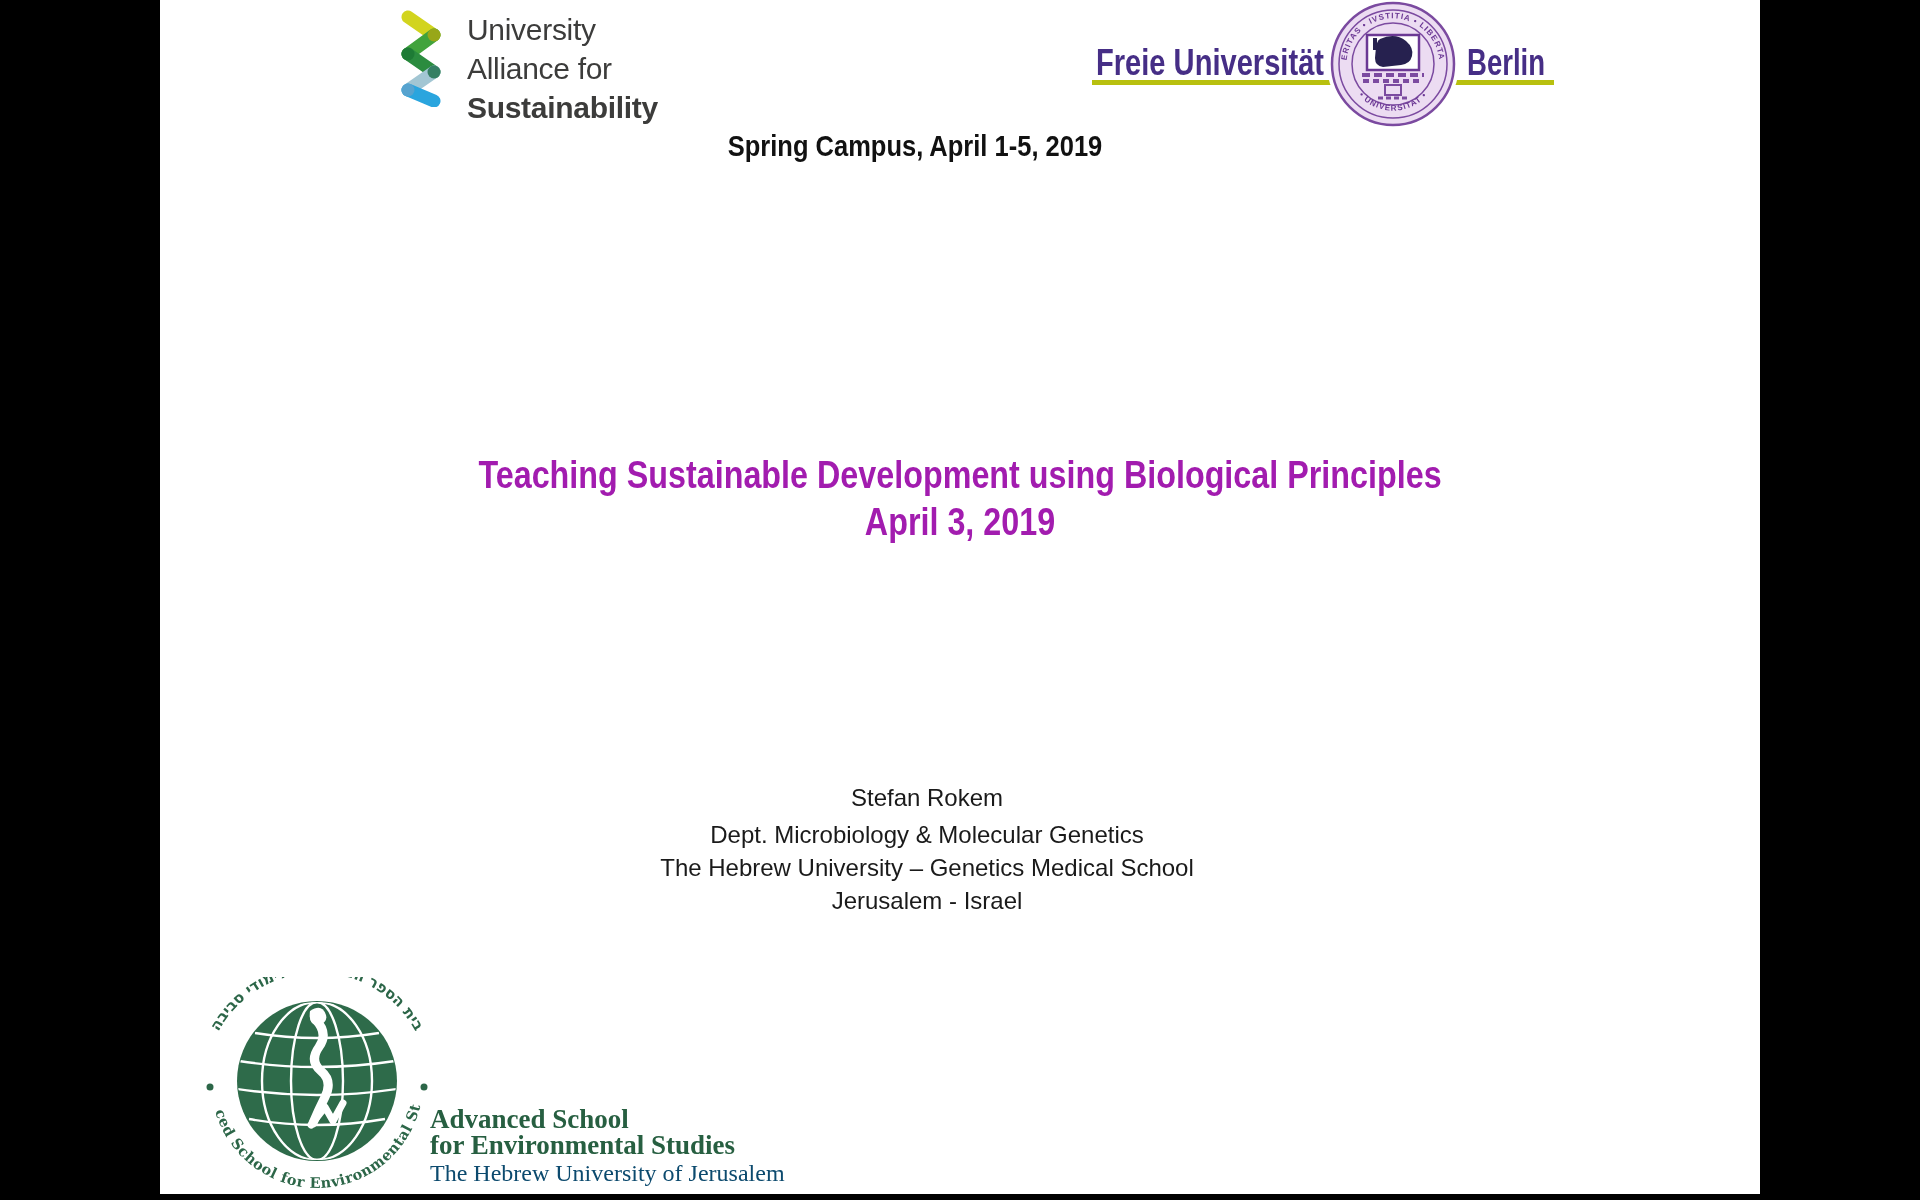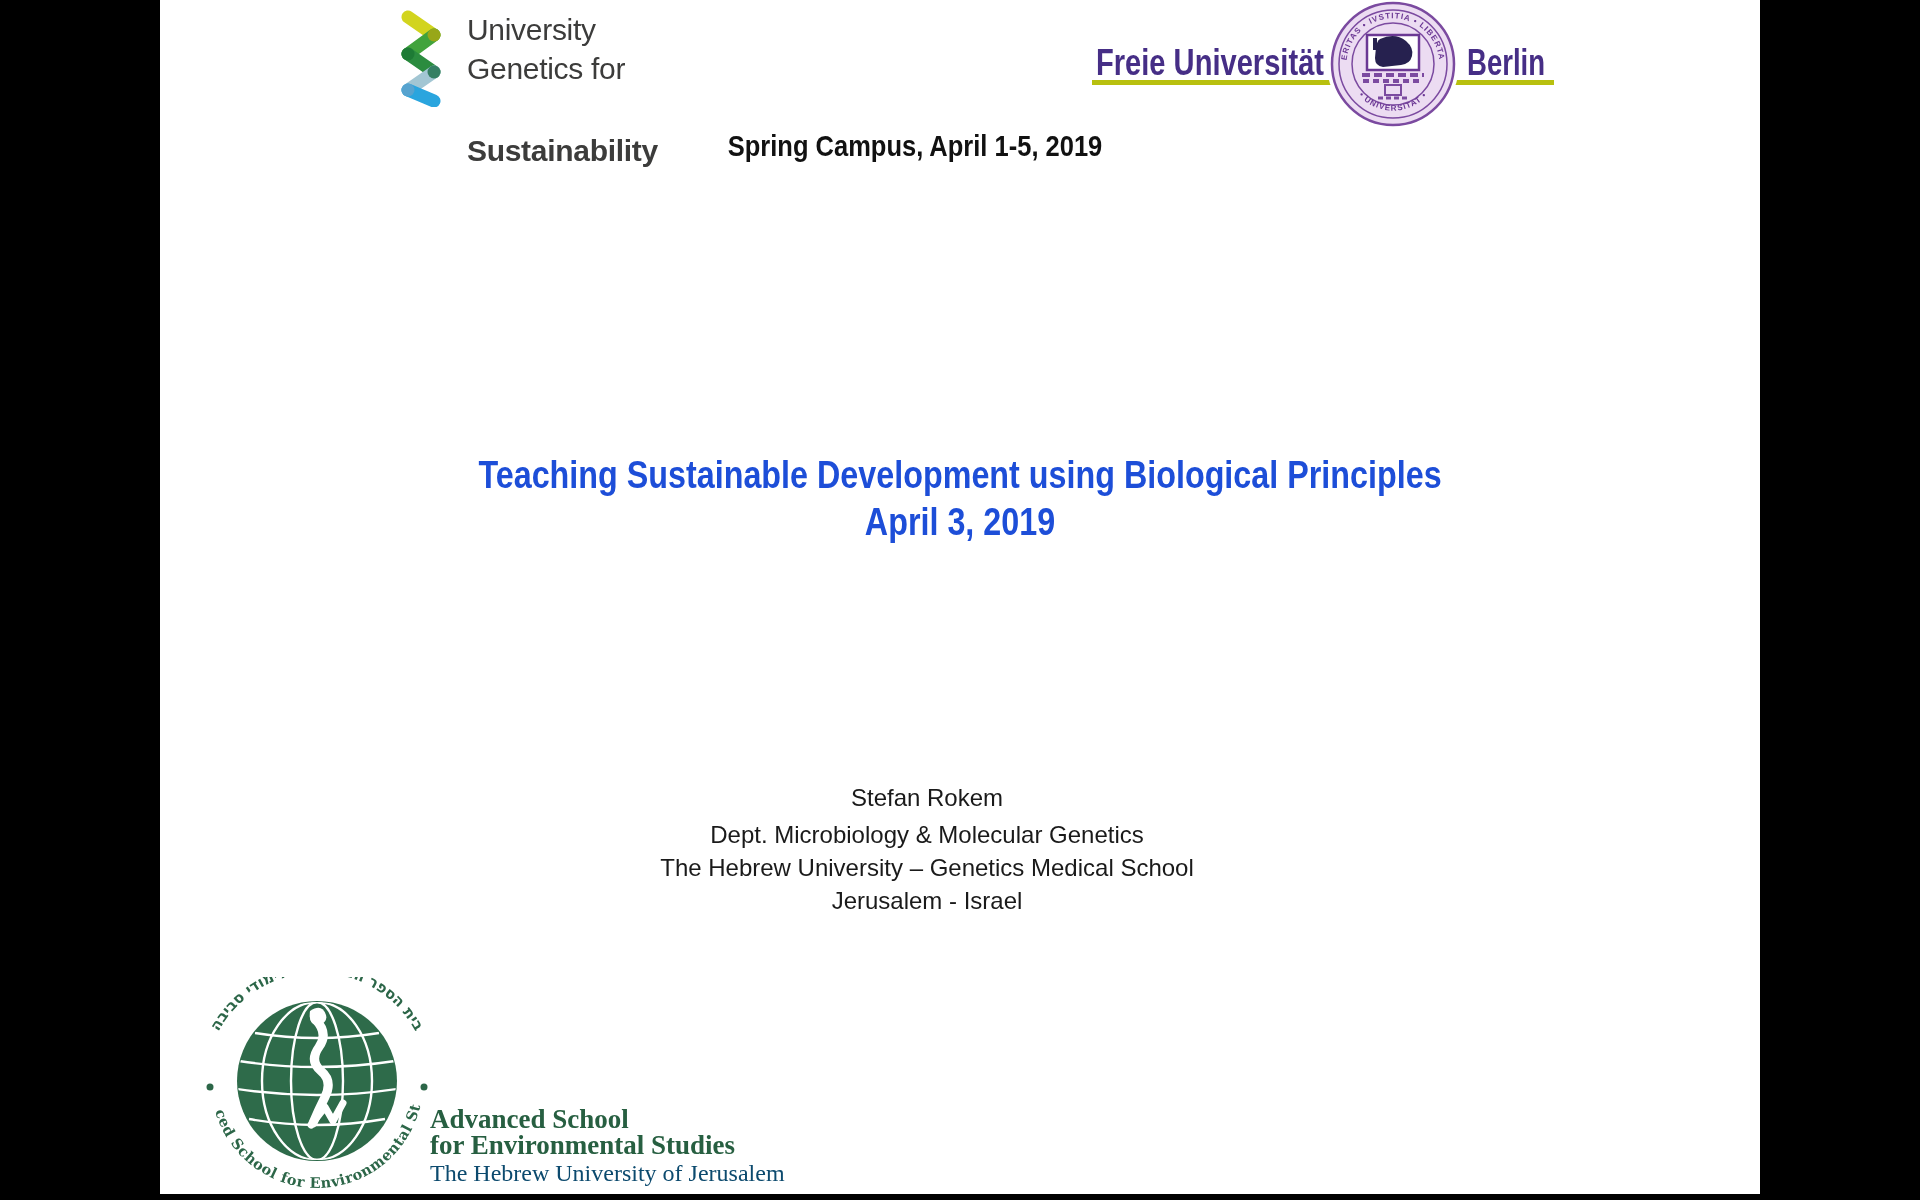--- a/index.html
+++ b/index.html
@@ -4,31 +4,31 @@
 <style>
   html,body{margin:0;padding:0;background:#000;}
   .stage{position:relative;width:1920px;height:1200px;background:#000;overflow:hidden;
          font-family:"Liberation Sans",sans-serif;}
   .slide{position:absolute;left:160px;top:0;width:1600px;height:1194px;background:#ffffff;}
 
   
   .uas{position:absolute;left:241px;top:9px;display:flex;align-items:flex-start;}
   .uas svg{display:block;}
   .uas-text{margin-left:26px;margin-top:1px;font-size:30px;line-height:39px;color:#3c3c3b;letter-spacing:-0.3px;}
-  .uas-text .l3{font-weight:bold;margin-top:43px;}
+  .uas-text .l3{font-weight:bold;}
 
   
   .spring{position:absolute;top:129px;left:755px;transform:translateX(-50%) scaleX(0.85);
           white-space:nowrap;font-weight:bold;font-size:30px;color:#111;}
 
   
   .fu{position:absolute;left:928px;top:0;}
 
   
-  .title-block{position:absolute;left:0;top:452px;width:1600px;text-align:center;color:#1d4ed8;}
+  .title-block{position:absolute;left:0;top:452px;width:1600px;text-align:center;color:#a21caf;}
   .title-line{display:block;font-weight:bold;font-size:38px;line-height:47px;transform:scaleX(0.85);white-space:nowrap;}
 
   
   .author{position:absolute;left:0;top:781px;width:1534px;text-align:center;
           font-size:24px;line-height:33px;color:#1a1a1a;}
   .author .name{margin-bottom:4px;}
 
   
   .ases-emblem{position:absolute;left:32px;top:977px;}
   .ases-caption{position:absolute;left:270px;top:1106px;font-family:"Liberation Serif",serif;color:#27603f;}
@@ -54,21 +54,21 @@
         </g>
         <g>
           <circle cx="33" cy="26" r="6.5" fill="#98a719"></circle>
           <circle cx="7" cy="45" r="6.5" fill="#1e7b35"></circle>
           <circle cx="33" cy="63" r="6.5" fill="#357f63"></circle>
           <circle cx="7" cy="81" r="6.5" fill="#57a3cf"></circle>
         </g>
       </svg>
       <div class="uas-text">
         <div class="l1">University</div>
-        <div class="l2">Genetics for</div>
+        <div class="l2">Alliance for</div>
         <div class="l3">Sustainability</div>
       </div>
     </div>
 
     <div class="spring">Spring Campus, April 1-5, 2019</div>
 
     <svg class="fu" width="476" height="132" viewBox="0 0 476 132">
       <rect x="4" y="80" width="462" height="5" fill="#b8c00f"></rect>
       <text x="8" y="75" font-size="37" font-weight="bold" textLength="228" lengthAdjust="spacingAndGlyphs" fill="#462e86">Freie Universität</text>
       <text x="379" y="75" font-size="37" font-weight="bold" textLength="78" lengthAdjust="spacingAndGlyphs" fill="#462e86">Berlin</text>

